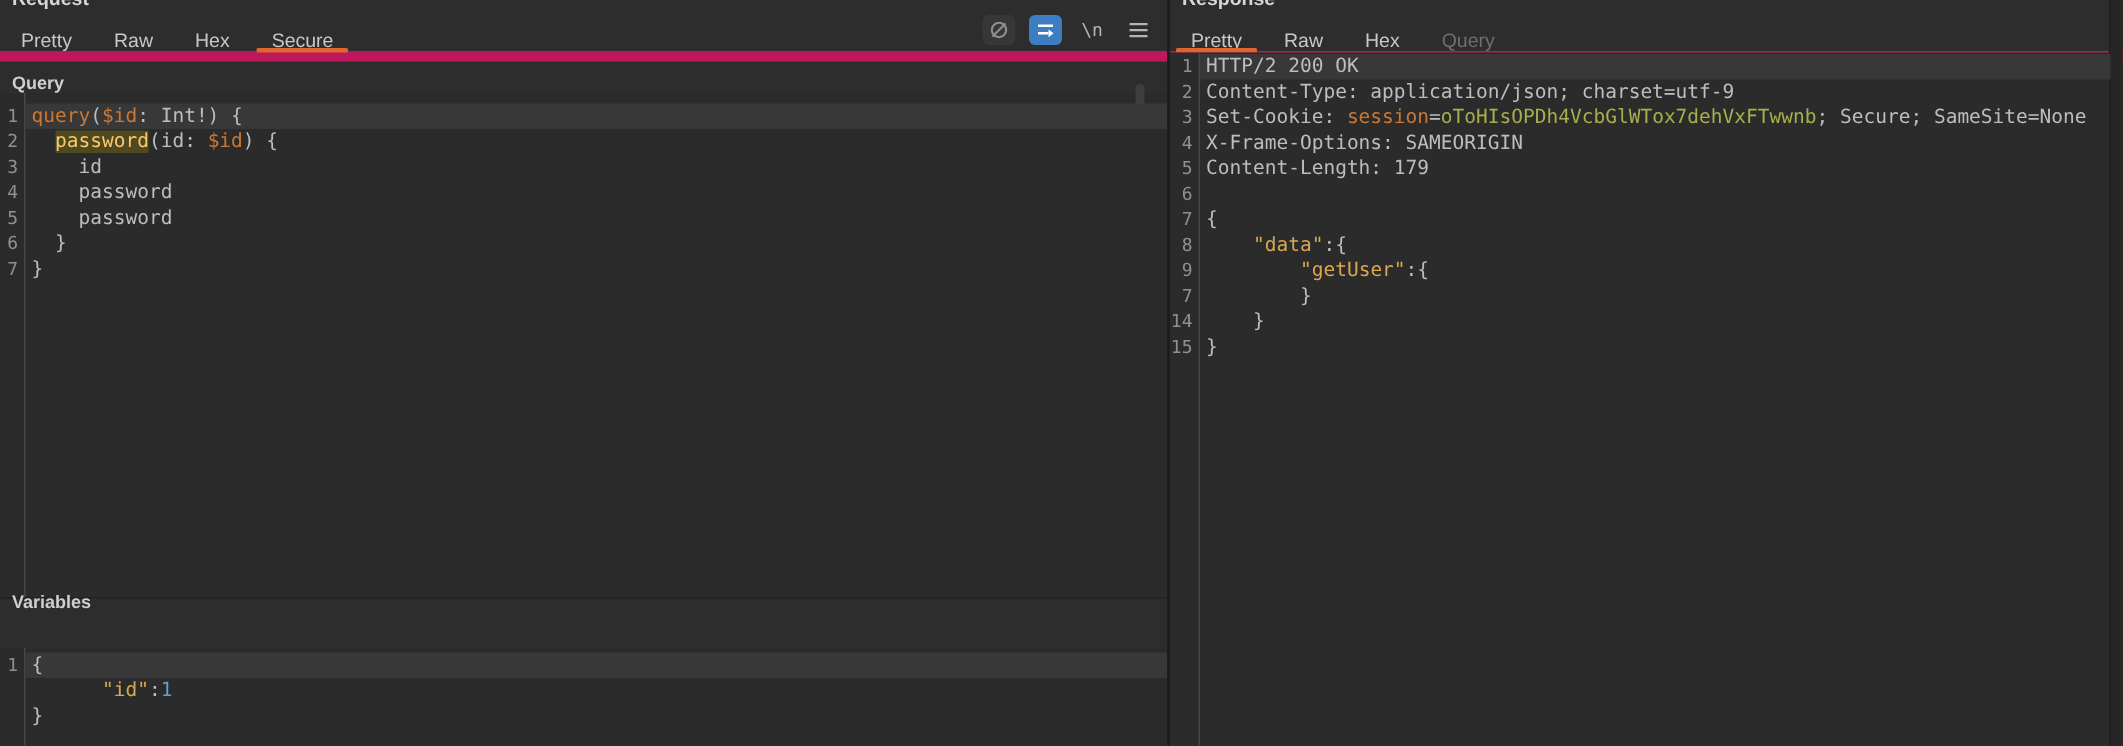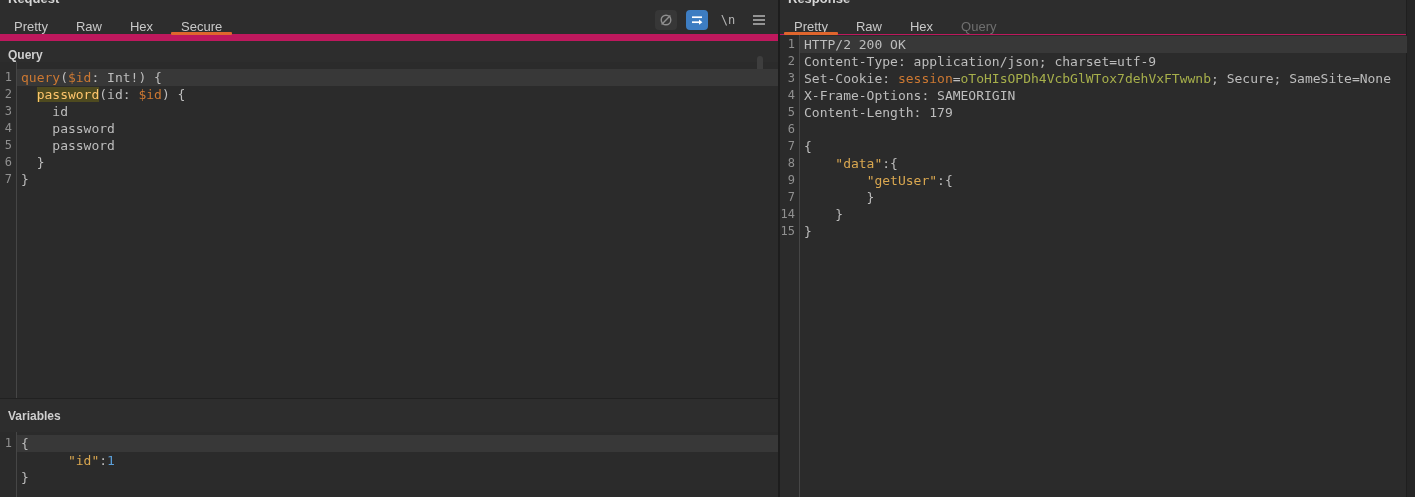--- a/index.html
+++ b/index.html
@@ -28,21 +28,21 @@
   .toolbar{position:absolute;right:8px;top:0;height:28px;display:flex;align-items:center;gap:9px}
   .icon-btn{width:22px;height:20px;border-radius:4px;display:flex;align-items:center;justify-content:center}
   .icon-btn.raised{background:#373737}
   .icon-btn.active{background:var(--icon-active-bg,#3d7dc2)}
   .icon-btn svg{display:block}
   .nl-label{font:12px "DejaVu Sans Mono",monospace;color:#b5b5b5}
 
   .section-header{height:27px;display:flex;align-items:center;padding-left:8px;
     font:bold 12px "Liberation Sans",sans-serif;color:#cfcfcf}
   .h-divider{position:absolute;left:0;top:398px;width:778px;height:1px;background:#212121}
-  .vars-header{position:absolute;left:0;top:399px;width:778px;height:33px}
+  .vars-header{position:absolute;left:0;top:384px;width:778px;height:33px}
 
   .editor{position:absolute;left:0;background:var(--editor-bg,#2b2b2b);box-sizing:border-box}
   .editor::before{content:"";position:absolute;top:0;bottom:0;width:1px;background:var(--gutter-border,#464646)}
   .query-editor{top:62px;width:778px;height:336px;padding-top:7px}
   .query-editor::before{left:16px}
   .vars-editor{top:432px;width:778px;height:65px;padding-top:3px}
   .vars-editor::before{left:16px}
   .resp-editor{top:35px;width:627px;height:462px;padding-top:1px}
   .resp-editor::before{left:19px}
 

